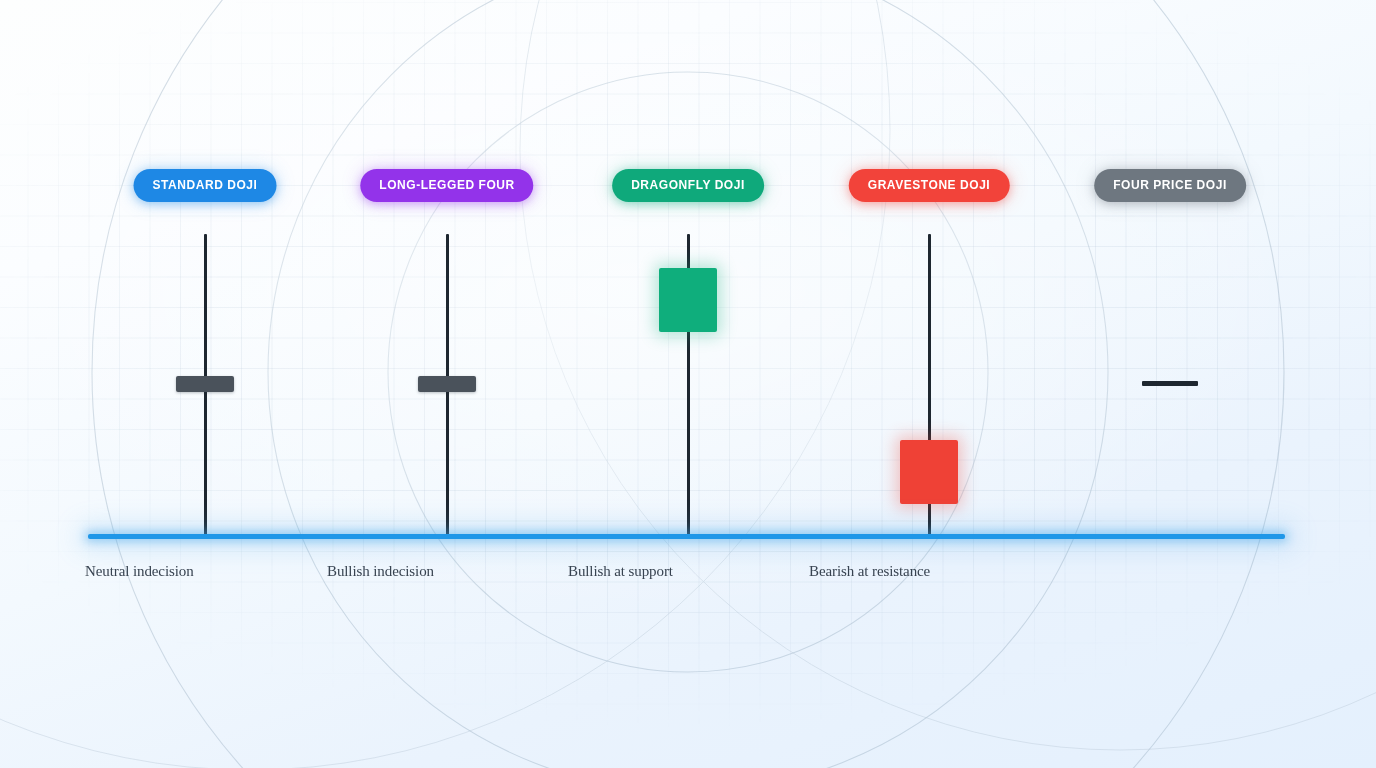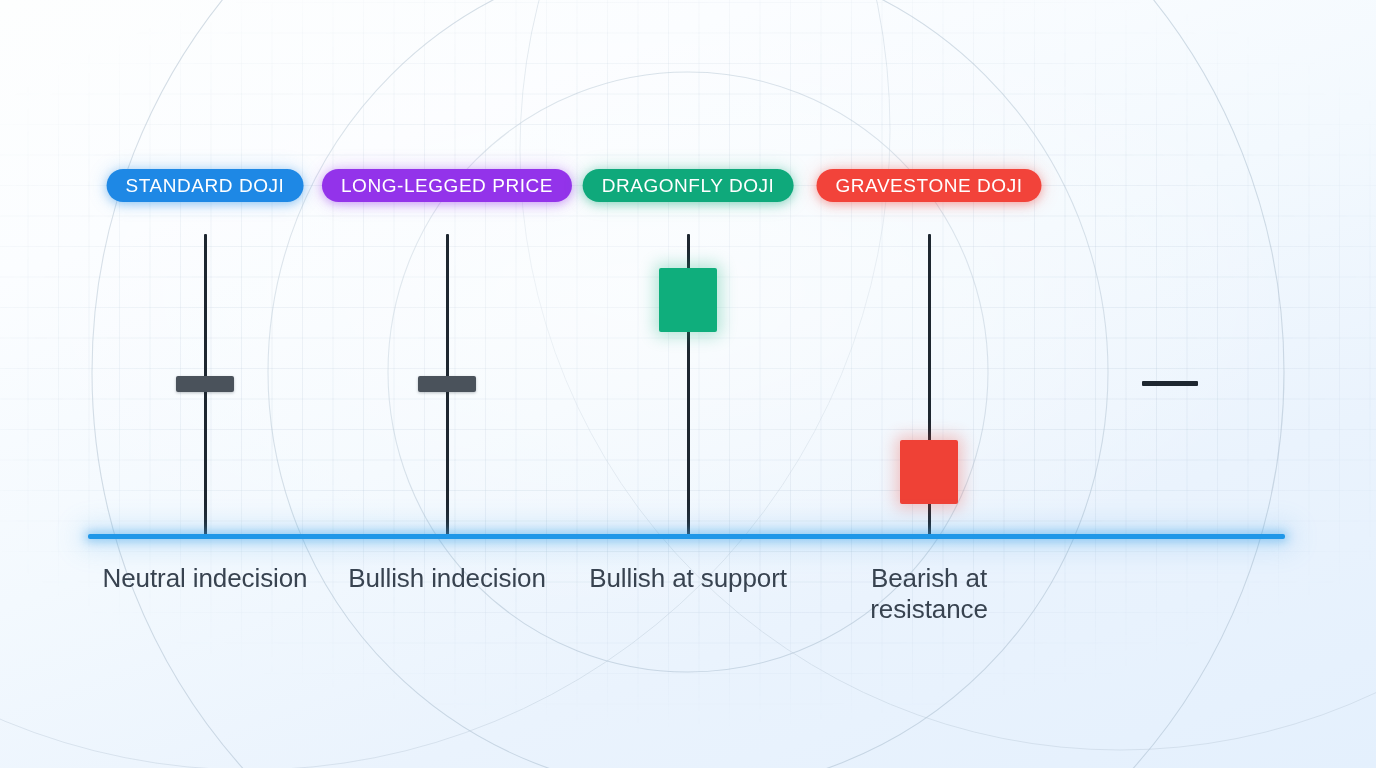--- a/index.html
+++ b/index.html
@@ -81,22 +81,22 @@
   .badge {
     position: absolute;
     top: 169px;
     left: 50%;
     transform: translateX(-50%);
     height: 33px;
     line-height: 33px;
     padding: 0 19px;
     border-radius: 17px;
     color: #ffffff;
-    font-size: 19px;
-    font-weight: normal;
+    font-size: 12px;
+    font-weight: bold;
     letter-spacing: 0.55px;
     white-space: nowrap;
     box-sizing: border-box;
     text-align: center;
   }
 
   
   .wick {
     position: absolute;
     width: 3px;
@@ -115,24 +115,23 @@
   .body.flat {
     border-radius: 2px;
   }
 
   
   .caption {
     position: absolute;
     top: 563px;
     left: 0;
     width: 100%;
-    text-align: center;
-    font-size: 26px;
+    font-size: 15px;
     color: #384350;
-    font-family: Liberation Sans, sans-serif;
+    font-family: Liberation Serif, serif;
     letter-spacing: -0.1px;
   }
 
   
   #baseline {
     position: absolute;
     left: 88px;
     top: 534px;
     width: 1197px;
     height: 5px;
@@ -164,37 +163,38 @@
   <div id="vignette" class="bg-layer"></div>
 
   <div id="chart">
       <div class="column" style="left: 85px;">
         <div class="badge" style="background: rgb(30, 136, 229); box-shadow: rgba(30, 136, 229, 0.38) 0px 2px 10px, rgba(30, 136, 229, 0.22) 0px 0px 20px;">STANDARD DOJI</div>
         <div class="wick" style="top: 234px; height: 303px; background: rgb(30, 39, 48);"></div>
         <div class="body flat" style="width: 58px; height: 16px; top: 376px; margin-left: -29px; background: rgb(74, 82, 91); box-shadow: rgba(30, 39, 48, 0.28) 0px 1px 3px;"></div>
         <div class="caption">Neutral indecision</div>
       </div>
       <div class="column" style="left: 327px;">
-        <div class="badge" style="background: rgb(147, 51, 234); box-shadow: rgba(147, 51, 234, 0.38) 0px 2px 10px, rgba(147, 51, 234, 0.22) 0px 0px 20px;">LONG-LEGGED PRICE</div>
+        <div class="badge" style="background: rgb(147, 51, 234); box-shadow: rgba(147, 51, 234, 0.38) 0px 2px 10px, rgba(147, 51, 234, 0.22) 0px 0px 20px;">LONG-LEGGED FOUR</div>
         <div class="wick" style="top: 234px; height: 303px; background: rgb(30, 39, 48);"></div>
         <div class="body flat" style="width: 58px; height: 16px; top: 376px; margin-left: -29px; background: rgb(74, 82, 91); box-shadow: rgba(30, 39, 48, 0.28) 0px 1px 3px;"></div>
         <div class="caption">Bullish indecision</div>
       </div>
       <div class="column" style="left: 809px;">
         <div class="badge" style="background: rgb(242, 67, 58); box-shadow: rgba(242, 67, 58, 0.38) 0px 2px 10px, rgba(242, 67, 58, 0.22) 0px 0px 20px;">GRAVESTONE DOJI</div>
         <div class="wick" style="top: 234px; height: 303px; background: rgb(30, 39, 48);"></div>
         <div class="body" style="width: 58px; height: 64px; top: 440px; margin-left: -29px; background: rgb(239, 65, 54); box-shadow: rgba(239, 65, 54, 0.3) 0px 0px 16px 4px;"></div>
         <div class="caption">Bearish at resistance</div>
       </div>
       <div class="column" style="left: 568px;">
         <div class="badge" style="background: rgb(15, 169, 123); box-shadow: rgba(15, 169, 123, 0.38) 0px 2px 10px, rgba(15, 169, 123, 0.22) 0px 0px 20px;">DRAGONFLY DOJI</div>
         <div class="wick" style="top: 234px; height: 303px; background: rgb(30, 39, 48);"></div>
         <div class="body" style="width: 58px; height: 64px; top: 268px; margin-left: -29px; background: rgb(15, 174, 124); box-shadow: rgba(15, 174, 124, 0.3) 0px 0px 16px 4px;"></div>
         <div class="caption">Bullish at support</div>
       </div>
       <div class="column" style="left: 1050px;">
+        <div class="badge" style="background: rgb(110, 119, 128); box-shadow: rgba(110, 119, 128, 0.38) 0px 2px 10px, rgba(110, 119, 128, 0.22) 0px 0px 20px;">FOUR PRICE DOJI</div>
         <div class="body" style="width: 56px; height: 5px; top: 381px; margin-left: -28px; background: rgb(30, 39, 48); border-radius: 1px;"></div>
       </div>
     </div>
 
   <div id="baseline" style="left: 88px; width: 1197px; background: rgb(31, 151, 232);"></div>
 
 </div>
 
 </body></html>

